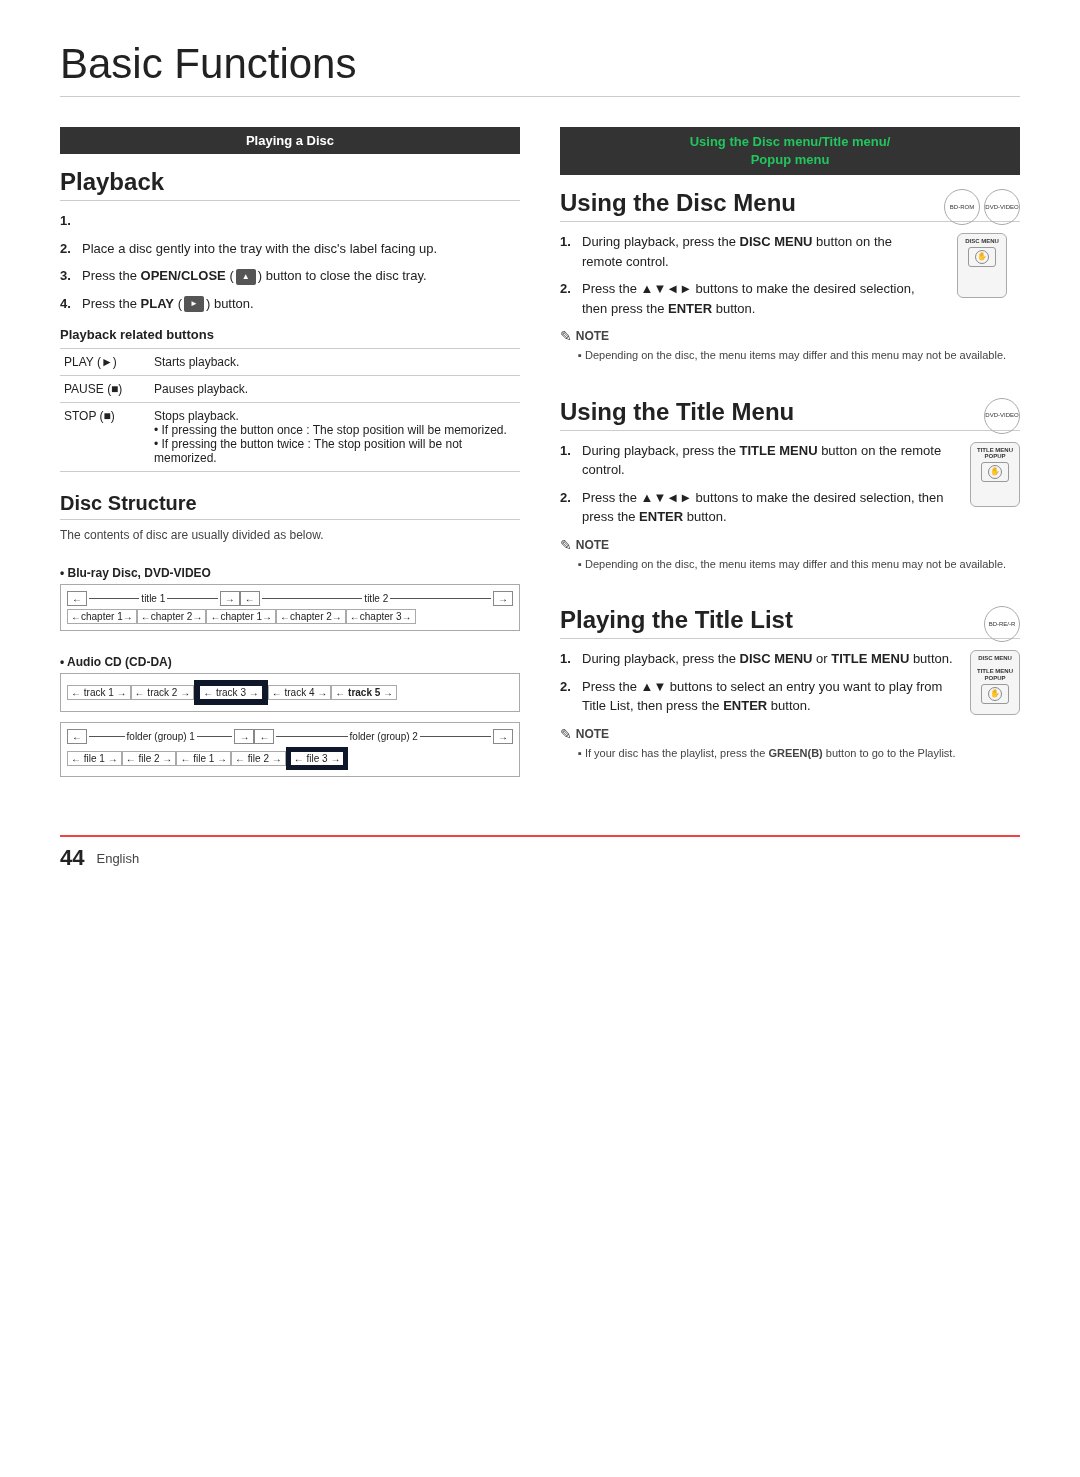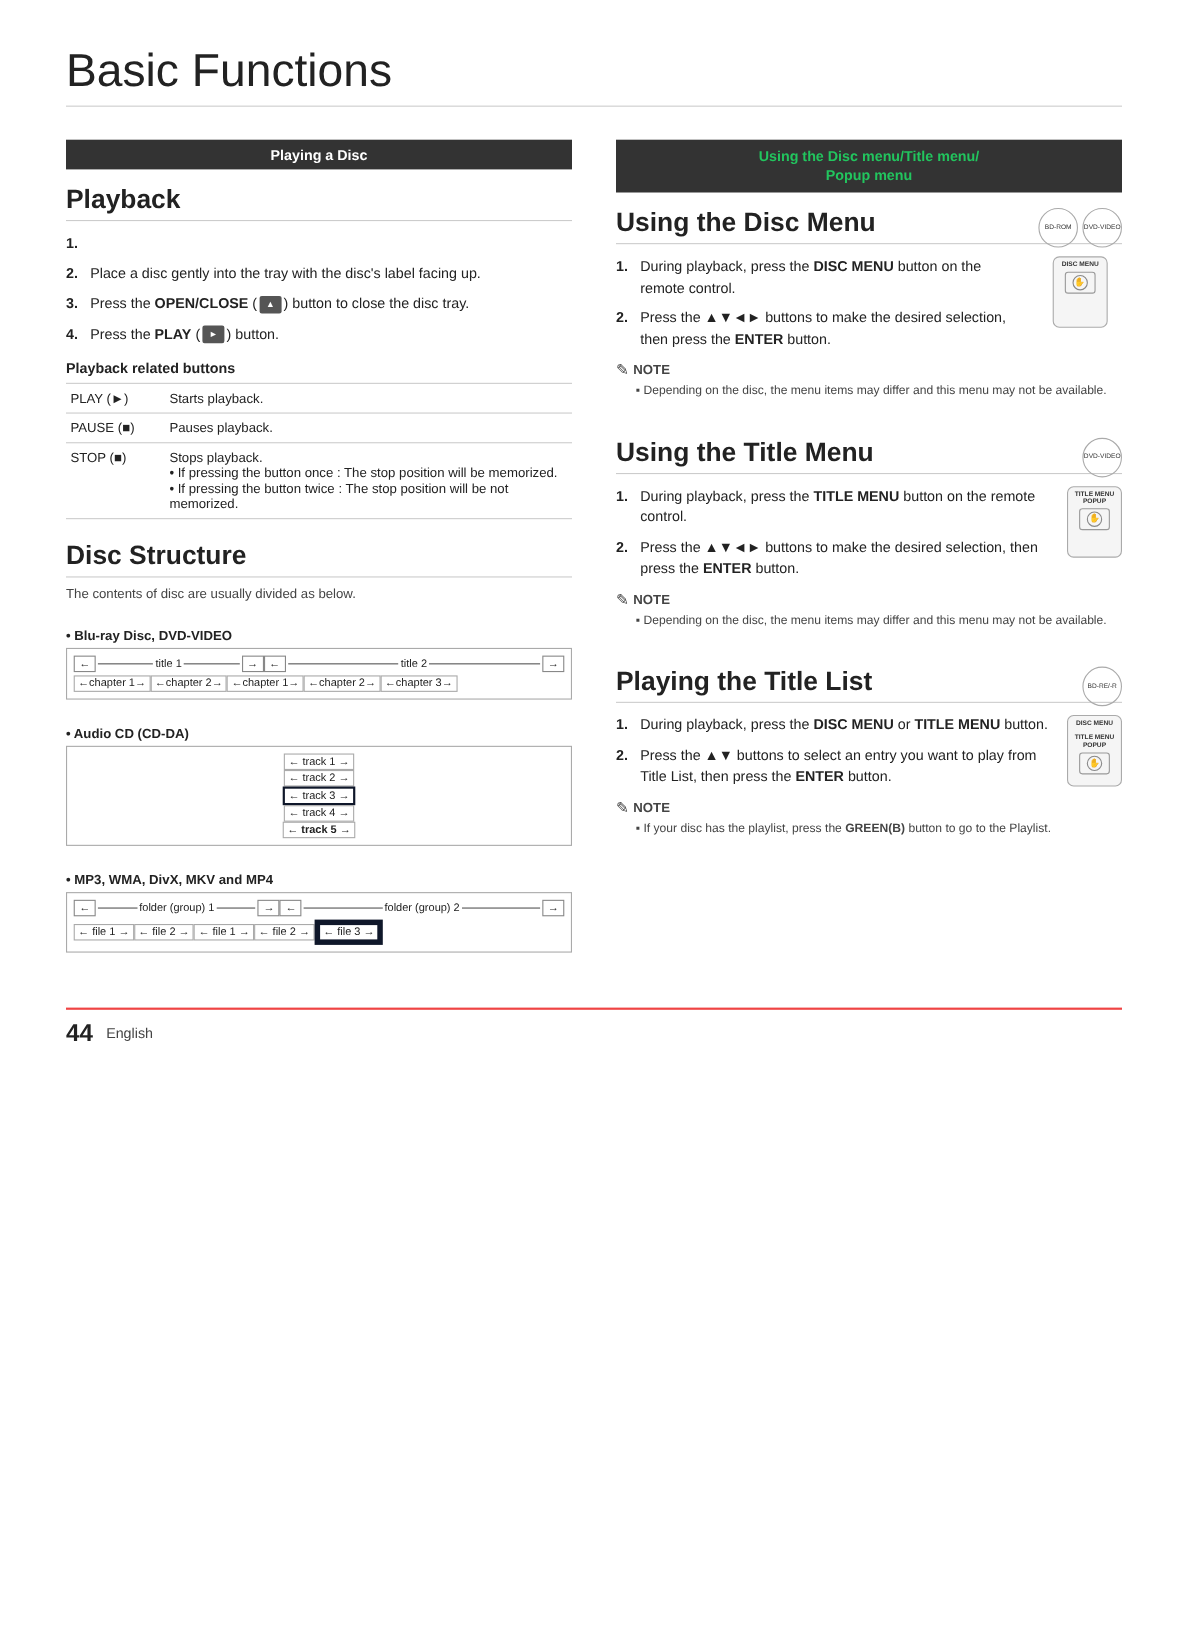--- a/index.html
+++ b/index.html
@@ -53,21 +53,21 @@
     }
     h2 {
       font-size: 24px;
       font-weight: bold;
       color: #222;
       margin-bottom: 10px;
       border-bottom: 1px solid #ccc;
       padding-bottom: 4px;
     }
     h3 {
-      font-size: 24px;
+      font-size: 20px;
       font-weight: bold;
       color: #222;
       margin-bottom: 8px;
       border-bottom: 1px solid #ccc;
       padding-bottom: 4px;
     }
     .playback-steps {
       list-style: none;
       margin-bottom: 14px;
     }
@@ -312,30 +312,29 @@
           <span style="border:1px solid #aaa; padding:1px 3px;">←chapter 1→</span>
           <span style="border:1px solid #aaa; padding:1px 3px;">←chapter 2→</span>
           <span style="border:1px solid #aaa; padding:1px 3px;">←chapter 1→</span>
           <span style="border:1px solid #aaa; padding:1px 3px;">←chapter 2→</span>
           <span style="border:1px solid #aaa; padding:1px 3px;">←chapter 3→</span>
         </div>
       </div>
 
       <div class="disc-type-label">• Audio CD (CD-DA)</div>
       <div class="bluray-diagram">
-        <div style="display:flex; align-items:center; font-size:10px; gap:0;flex-direction:column;">
+        <div style="display:flex; align-items:center; font-size:10px; gap:0;">
           <span style="border:1px solid #aaa; padding:1px 3px;">← track 1 →</span>
           <span style="border:1px solid #aaa; padding:1px 3px;">← track 2 →</span>
-          <span style="border:2px solid #0f172a; padding:1px 3px;">← track 3 →</span>
+          <span style="border:6px solid #0f172a; padding:1px 3px;">← track 3 →</span>
           <span style="border:1px solid #aaa; padding:1px 3px;">← track 4 →</span>
           <span style="border:1px solid #aaa; padding:1px 3px;font-weight:bold;">← track 5 →</span>
         </div>
       </div>
 
-      <div class="disc-type-label">• MP3, WMA, DivX, MKV and MP4</div>
       <div class="bluray-diagram">
         <div style="display:flex; align-items:center; margin-bottom:3px; font-size:11px;">
           <span style="border:1px solid #888; padding:1px 4px; font-size:10px;">←</span>
           <span style="flex:1; border-bottom:1px solid #555; margin:0 2px;"></span>
           <span style="font-size:10px;">folder (group) 1</span>
           <span style="flex:1; border-bottom:1px solid #555; margin:0 2px;"></span>
           <span style="border:1px solid #888; padding:1px 4px; font-size:10px;">→</span>
           <span style="border:1px solid #888; padding:1px 4px; font-size:10px;">←</span>
           <span style="flex:2; border-bottom:1px solid #555; margin:0 2px;"></span>
           <span style="font-size:10px;">folder (group) 2</span>

